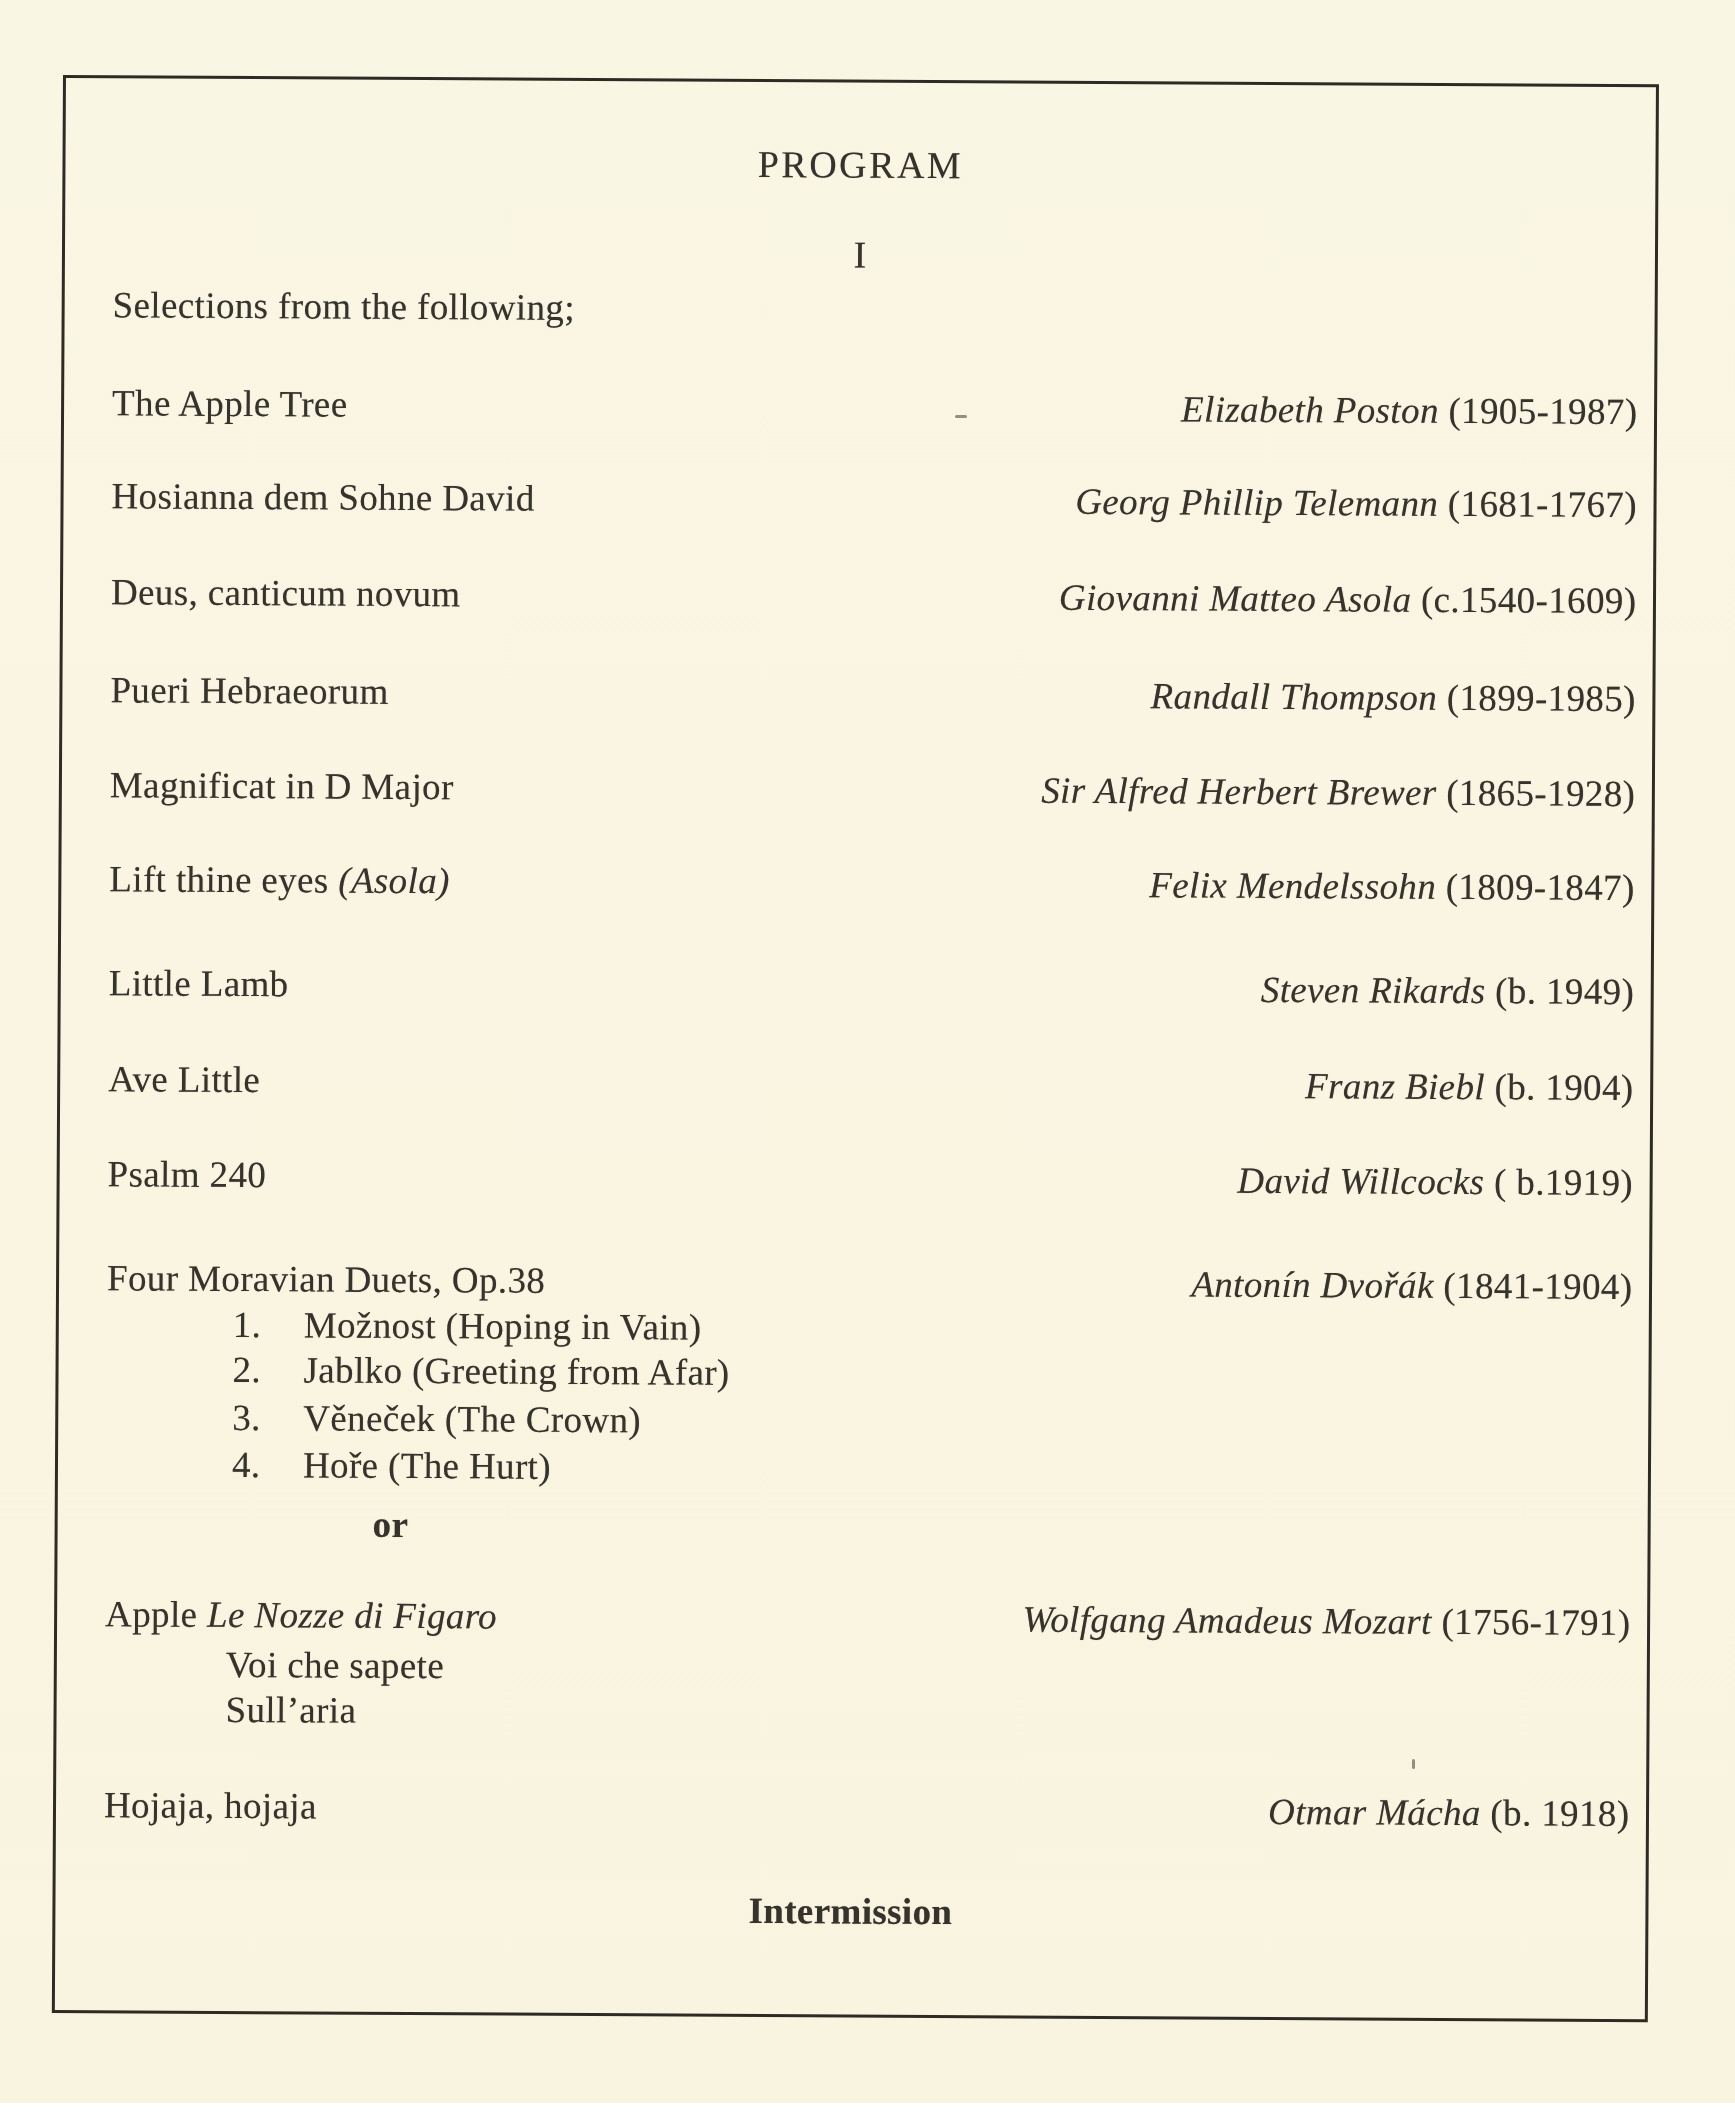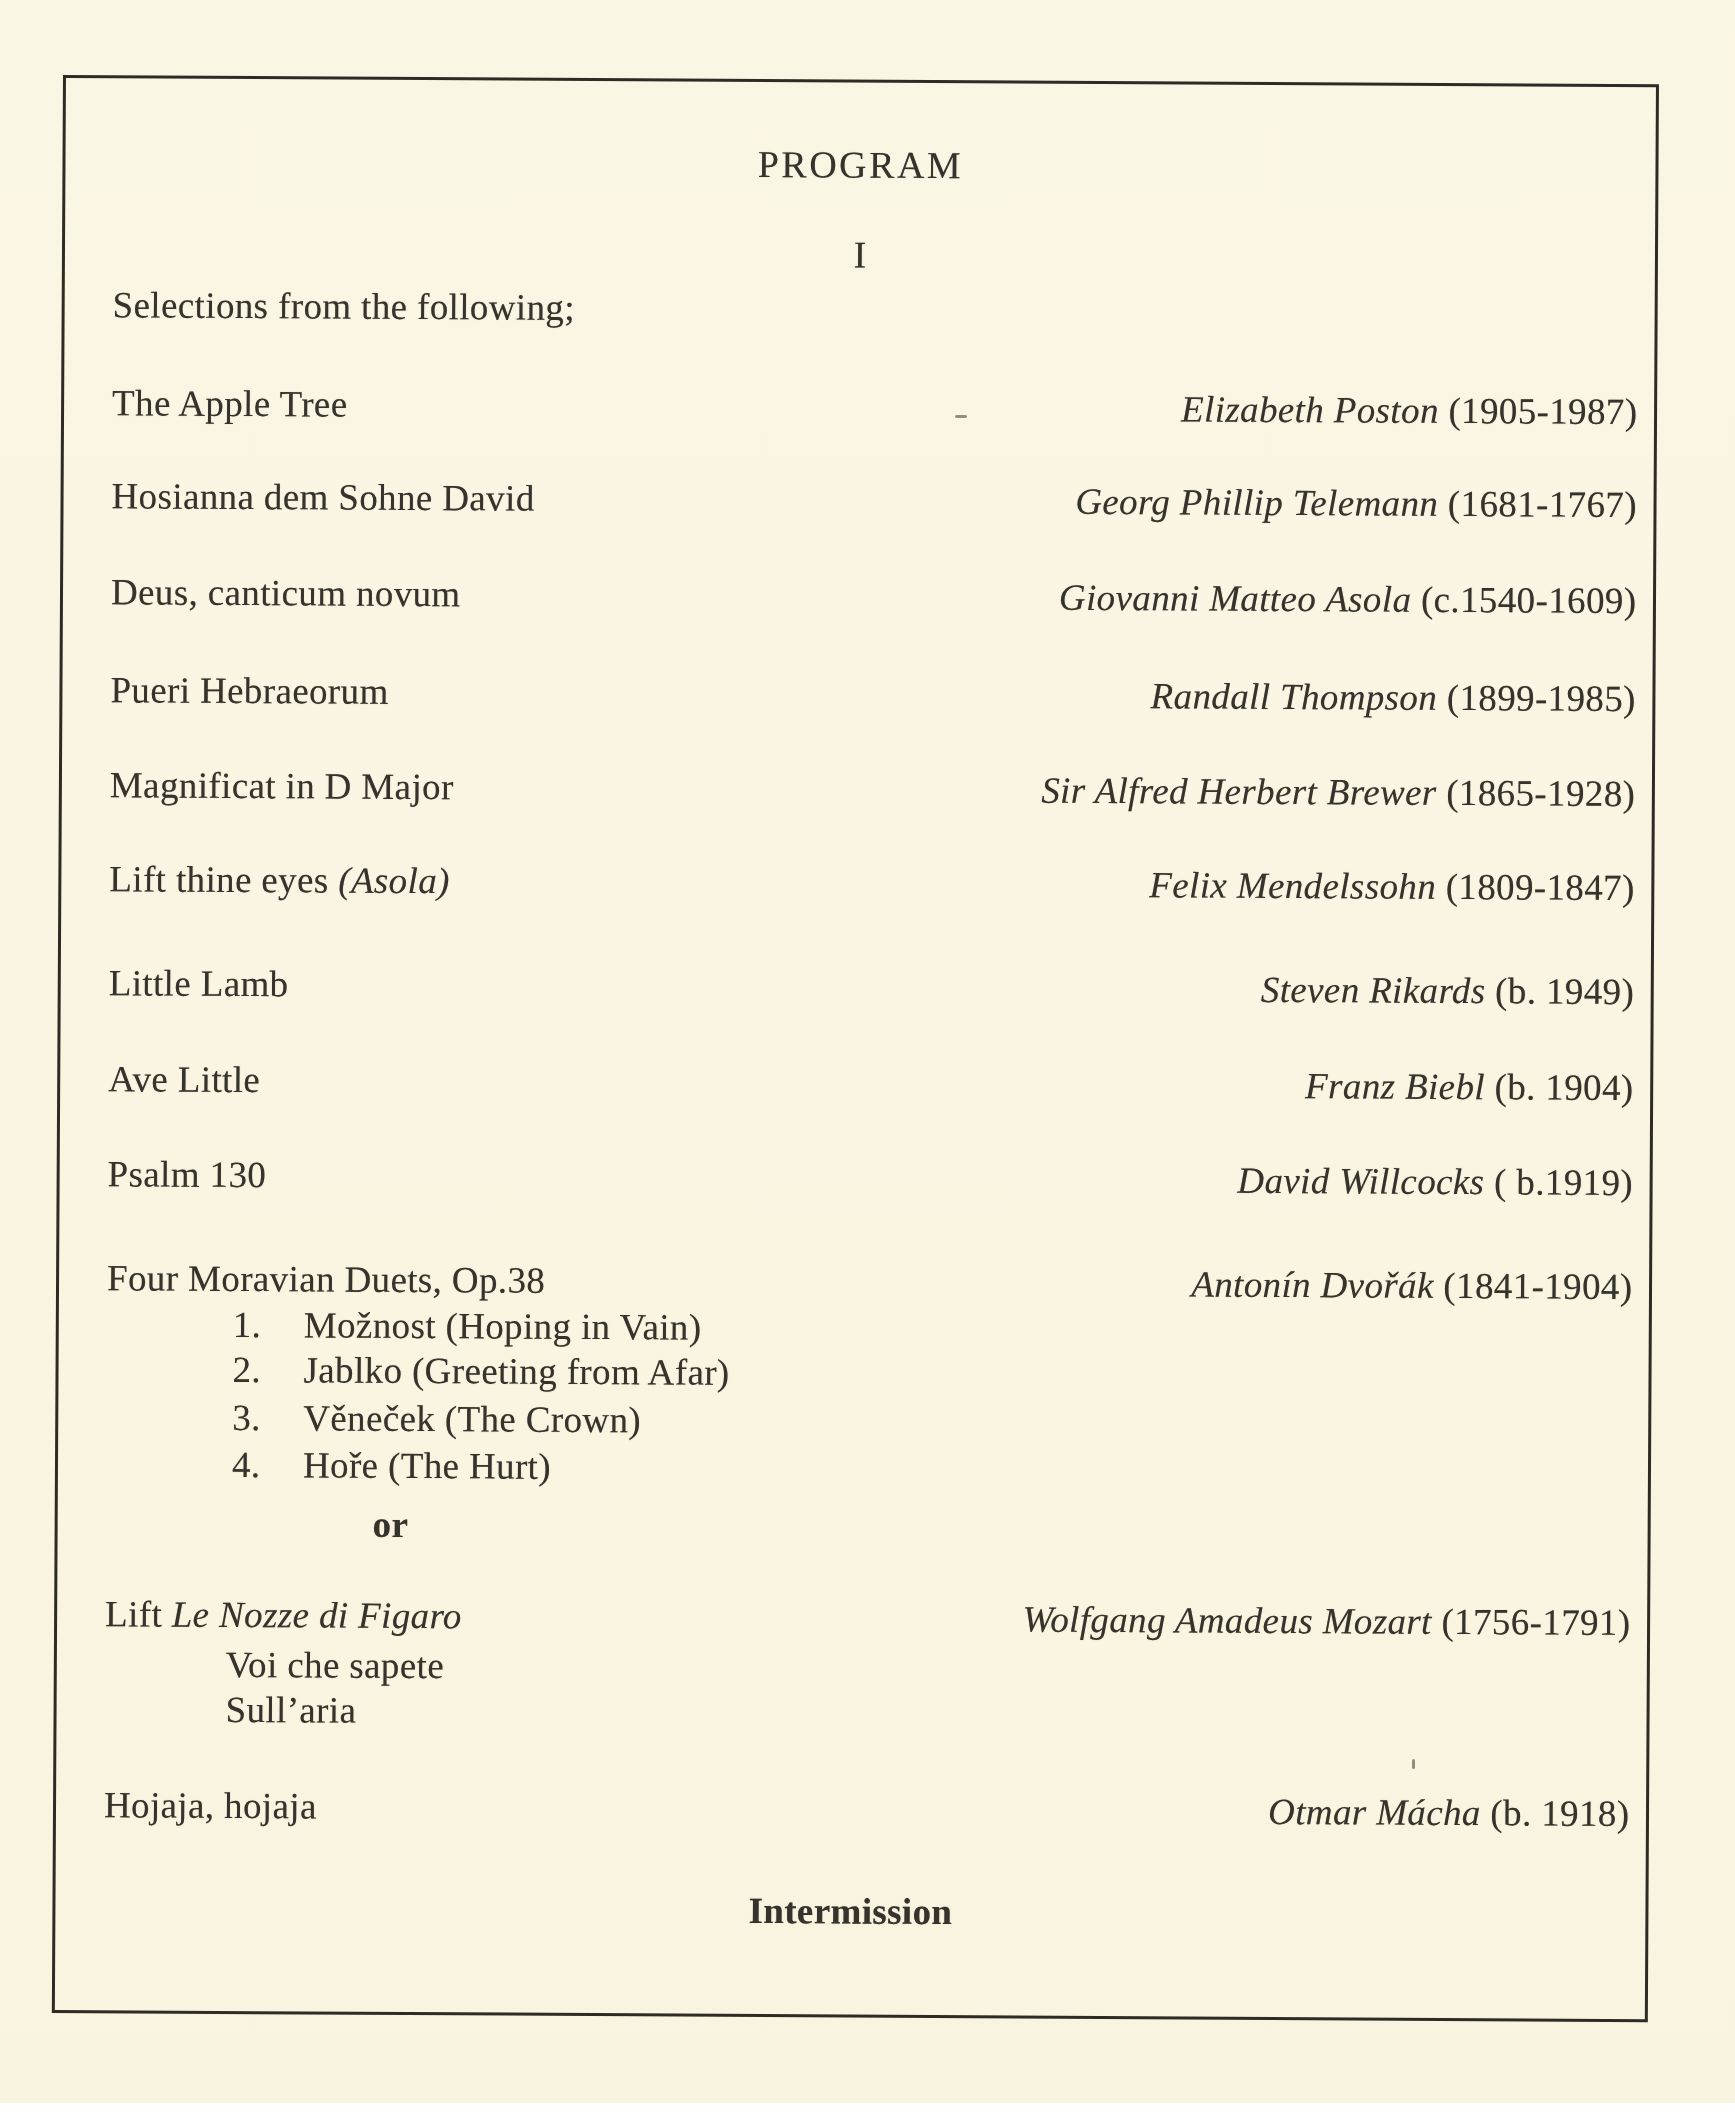--- a/index.html
+++ b/index.html
@@ -103,21 +103,21 @@
     <span class="work-title">Little Lamb</span>
     <span class="composer"><span class="name">Steven Rikards</span> <span class="dates">(b. 1949)</span></span>
   </div>
 
   <div class="line row" style="top:979px">
     <span class="work-title">Ave Little</span>
     <span class="composer"><span class="name">Franz Biebl</span> <span class="dates">(b. 1904)</span></span>
   </div>
 
   <div class="line row" style="top:1074px">
-    <span class="work-title">Psalm 130</span>
+    <span class="work-title">Psalm 240</span>
     <span class="composer"><span class="name">David Willcocks</span> <span class="dates">( b.1919)</span></span>
   </div>
 
   <div class="line row" style="top:1178px">
     <span class="work-title">Four Moravian Duets, Op.38</span>
     <span class="composer"><span class="name">Antonín Dvořák</span> <span class="dates">(1841-1904)</span></span>
   </div>
 
   <div class="line movement" style="top:1224px">
     <span class="num">1.</span><span>Možnost (Hoping in Vain)</span>
@@ -128,21 +128,21 @@
   <div class="line movement" style="top:1317px">
     <span class="num">3.</span><span>Věneček (The Crown)</span>
   </div>
   <div class="line movement" style="top:1364px">
     <span class="num">4.</span><span>Hoře (The Hurt)</span>
   </div>
 
   <div class="line or-line" style="top:1423px">or</div>
 
   <div class="line row" style="top:1514px">
-    <span class="work-title"><span>Lift </span><span class="ital">Le Nozze di Figaro</span></span>
+    <span class="work-title"><span>Apple </span><span class="ital">Le Nozze di Figaro</span></span>
     <span class="composer"><span class="name">Wolfgang Amadeus Mozart</span> <span class="dates">(1756-1791)</span></span>
   </div>
 
   <div class="line sub-line" style="top:1564px">Voi che sapete</div>
   <div class="line sub-line" style="top:1609px">Sull’aria</div>
 
   <div class="line row" style="top:1705px">
     <span class="work-title">Hojaja, hojaja</span>
     <span class="composer"><span class="name">Otmar Mácha</span> <span class="dates">(b. 1918)</span></span>
   </div>

